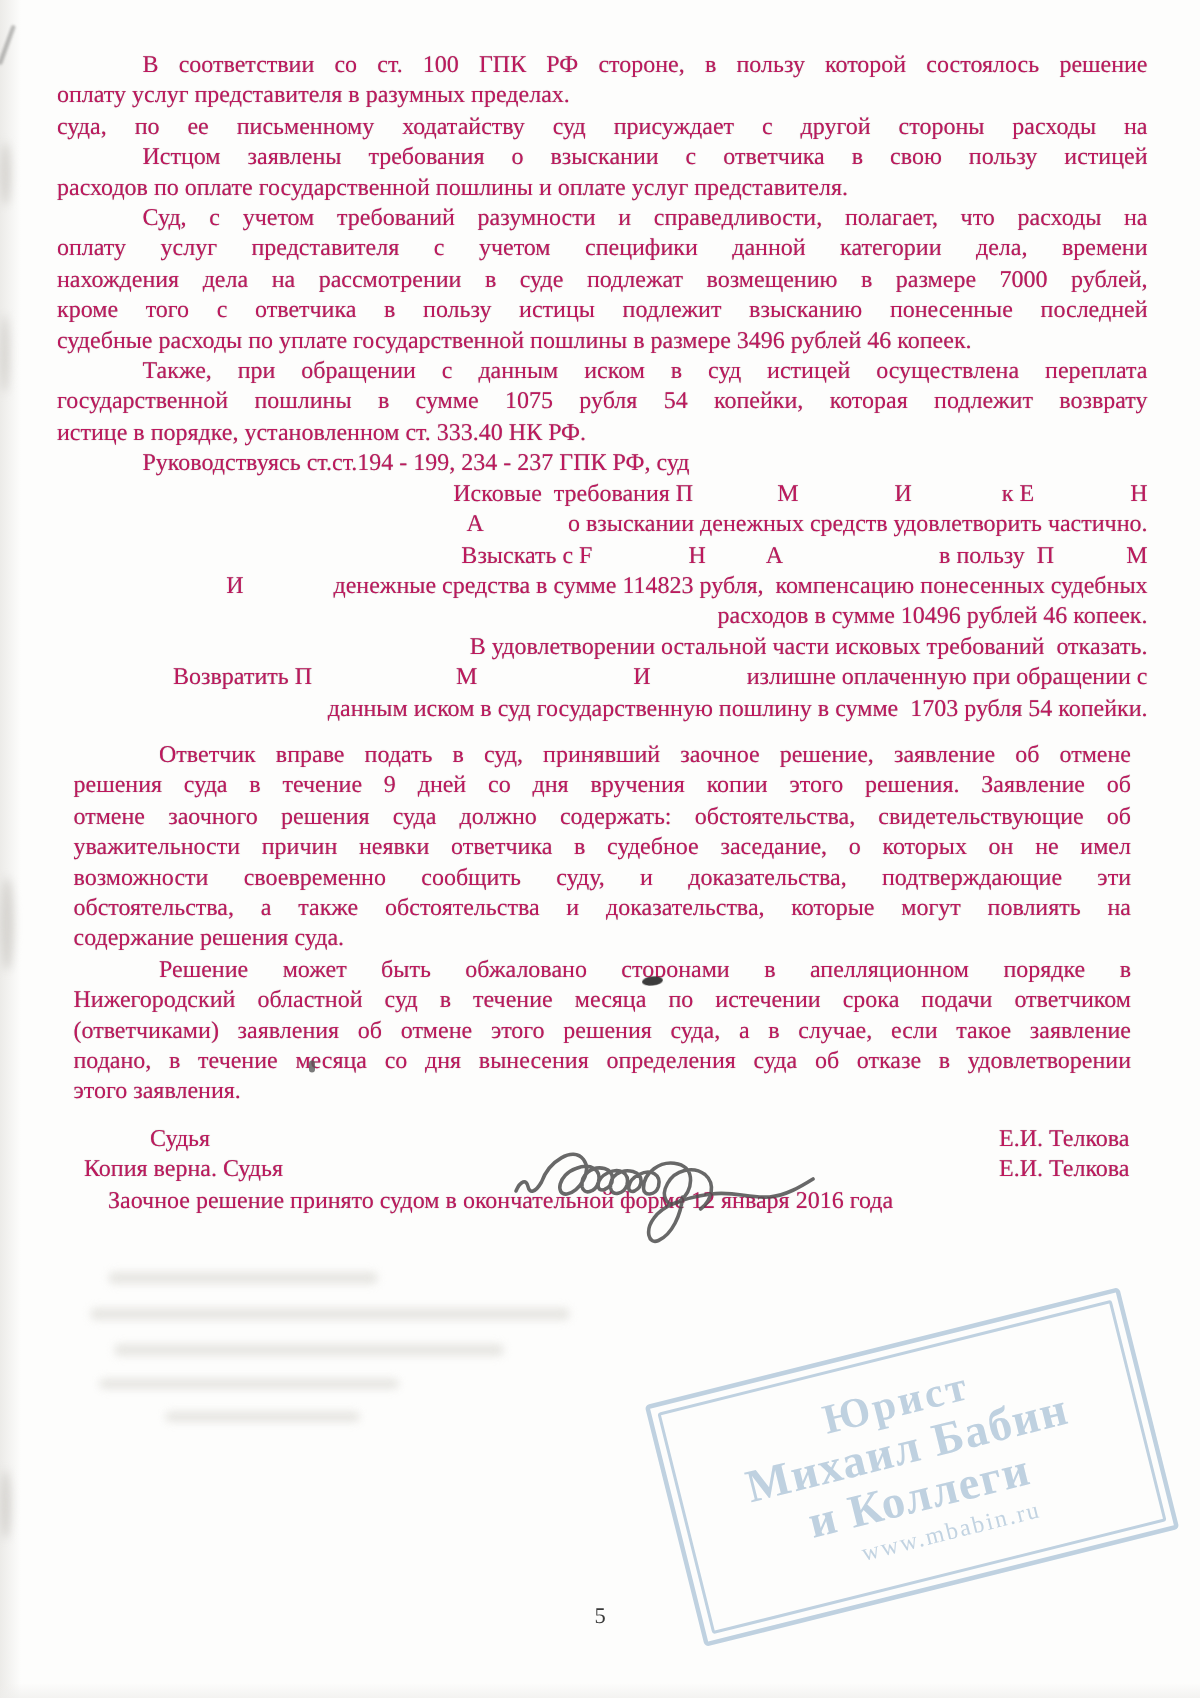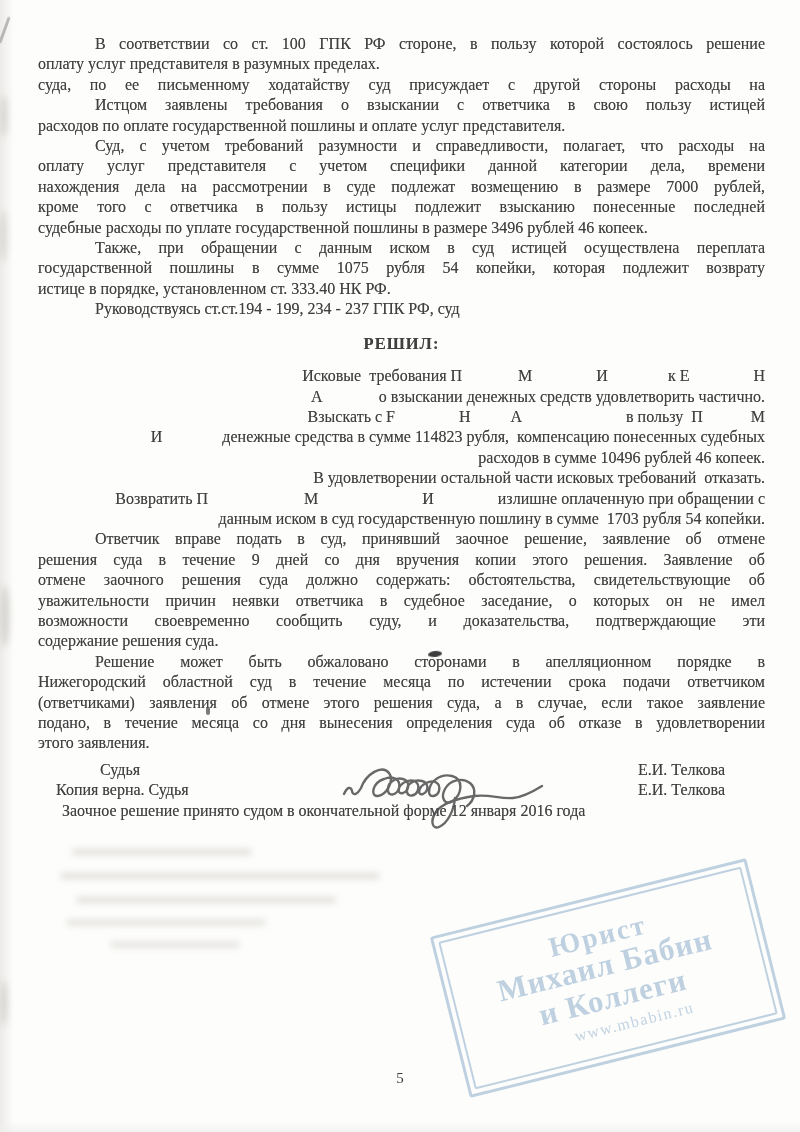--- a/index.html
+++ b/index.html
@@ -32,27 +32,27 @@
     text-shadow:0 0 .6px rgba(47,47,47,.5);
   }
   .para .line{text-align:justify;text-align-last:justify;}
   .para .line.first{text-indent:57px;}
   .para .line.last{text-align-last:left;}
   .decision-heading{
     text-align:center;font-weight:bold;letter-spacing:1px;
     margin:14px 0 12px 0;font-size:16.5px;
   }
   .res-block .pre-line{white-space:pre;text-align:right;}
-  .notice-block{margin:0;}
+  .notice-block{margin:11px;}
   .sig-block{margin-top:6px;}
   .sig-row{display:flex;justify-content:space-between;}
   .sig-row .sig-label-1{margin-left:62px;}
   .sig-row .sig-label-2{margin-left:18px;}
-  .sig-row .sig-name{margin-right:40px;font-family:Liberation Serif, serif;}
-  .sig-final{margin-left:24px;}
+  .sig-row .sig-name{margin-right:12px;font-family:Liberation Serif, serif;}
+  .sig-final{margin-left:34px;}
   .signature-svg{
     position:absolute;left:336px;top:740px;width:210px;height:92px;
     opacity:.85;
   }
   .ink-blob{
     position:absolute;left:428px;top:651px;width:14px;height:6px;
     background:#3c3c3c;border-radius:50%;transform:rotate(-6deg);
     filter:blur(.4px);
   }
   .ink-dot{
@@ -92,21 +92,21 @@
 <div class="smudge" style="left:0;top:210px;width:6px;height:52px;"></div>
 <div class="smudge" style="left:0;top:585px;width:9px;height:62px;"></div>
 <div class="smudge" style="left:0;top:980px;width:7px;height:46px;"></div>
 
 <div class="bleed" style="left:72px;top:848px;width:180px;height:8px;"></div>
 <div class="bleed" style="left:60px;top:872px;width:320px;height:8px;"></div>
 <div class="bleed" style="left:76px;top:896px;width:260px;height:8px;"></div>
 <div class="bleed" style="left:66px;top:919px;width:200px;height:7px;"></div>
 <div class="bleed" style="left:110px;top:941px;width:130px;height:7px;"></div>
 
-<div class="content" style="color: #404040;">
+<div class="content" style="color: #be185d;">
   <div class="paras">
       <div class="para">
         <div class="line first">В соответствии со ст. 100  ГПК РФ стороне, в пользу которой состоялось решение</div>
         <div class="line last">оплату услуг представителя в разумных пределах.</div>
         <div class="line">суда, по ее письменному ходатайству суд присуждает с другой стороны расходы на</div>
       </div>
       <div class="para">
         <div class="line first">Истцом заявлены требования о взыскании с ответчика в свою пользу истицей</div>
         <div class="line last">расходов по оплате государственной пошлины и оплате услуг представителя.</div>
       </div>
@@ -120,40 +120,40 @@
       <div class="para">
         <div class="line first">Также, при обращении с данным иском в суд истицей осуществлена переплата</div>
         <div class="line">государственной пошлины в сумме 1075 рубля 54 копейки, которая подлежит возврату</div>
         <div class="line last">истице в порядке, установленном ст. 333.40 НК РФ.</div>
       </div>
       <div class="para">
         <div class="line first last">Руководствуясь ст.ст.194 - 199, 234 - 237  ГПК РФ,  суд</div>
       </div>
     </div>
 
-  <div class="decision-heading">РЕШИЛ:</div>
 
   <div class="res-block">
       <div class="pre-line">          Исковые  требования П              М                И               к Е                Н</div>
       <div class="pre-line">А              о взыскании денежных средств удовлетворить частично.</div>
       <div class="pre-line">          Взыскать с F                Н          А                          в пользу  П            М</div>
       <div class="pre-line">И               денежные средства в сумме 114823 рубля,  компенсацию понесенных судебных</div>
       <div class="pre-line">расходов в сумме 10496 рублей 46 копеек.</div>
       <div class="pre-line">       В удовлетворении остальной части исковых требований  отказать.</div>
       <div class="pre-line">      Возвратить П                        М                          И                излишне оплаченную при обращении с</div>
       <div class="pre-line">данным иском в суд государственную пошлину в сумме  1703 рубля 54 копейки.</div>
     </div>
 
   <div class="paras notice-block">
       <div class="para">
         <div class="line first">Ответчик вправе подать в суд, принявший заочное решение, заявление об отмене</div>
         <div class="line">решения суда в течение 9 дней со дня вручения  копии этого решения. Заявление об</div>
         <div class="line">отмене заочного решения суда должно содержать: обстоятельства, свидетельствующие об</div>
         <div class="line">уважительности причин неявки ответчика в судебное заседание, о которых он не имел</div>
         <div class="line">возможности своевременно сообщить суду, и доказательства, подтверждающие эти</div>
+        <div class="line">обстоятельства, а также обстоятельства и доказательства, которые могут повлиять на</div>
         <div class="line last">содержание решения суда.</div>
       </div>
       <div class="para">
         <div class="line first">Решение  может  быть  обжаловано  сторонами  в  апелляционном  порядке  в</div>
         <div class="line">Нижегородский областной суд  в течение месяца по истечении срока подачи ответчиком</div>
         <div class="line">(ответчиками)  заявления об отмене этого решения суда, а в случае, если такое заявление</div>
         <div class="line">подано, в течение месяца  со дня вынесения определения суда об отказе в удовлетворении</div>
         <div class="line last">этого заявления.</div>
       </div>
     </div>

